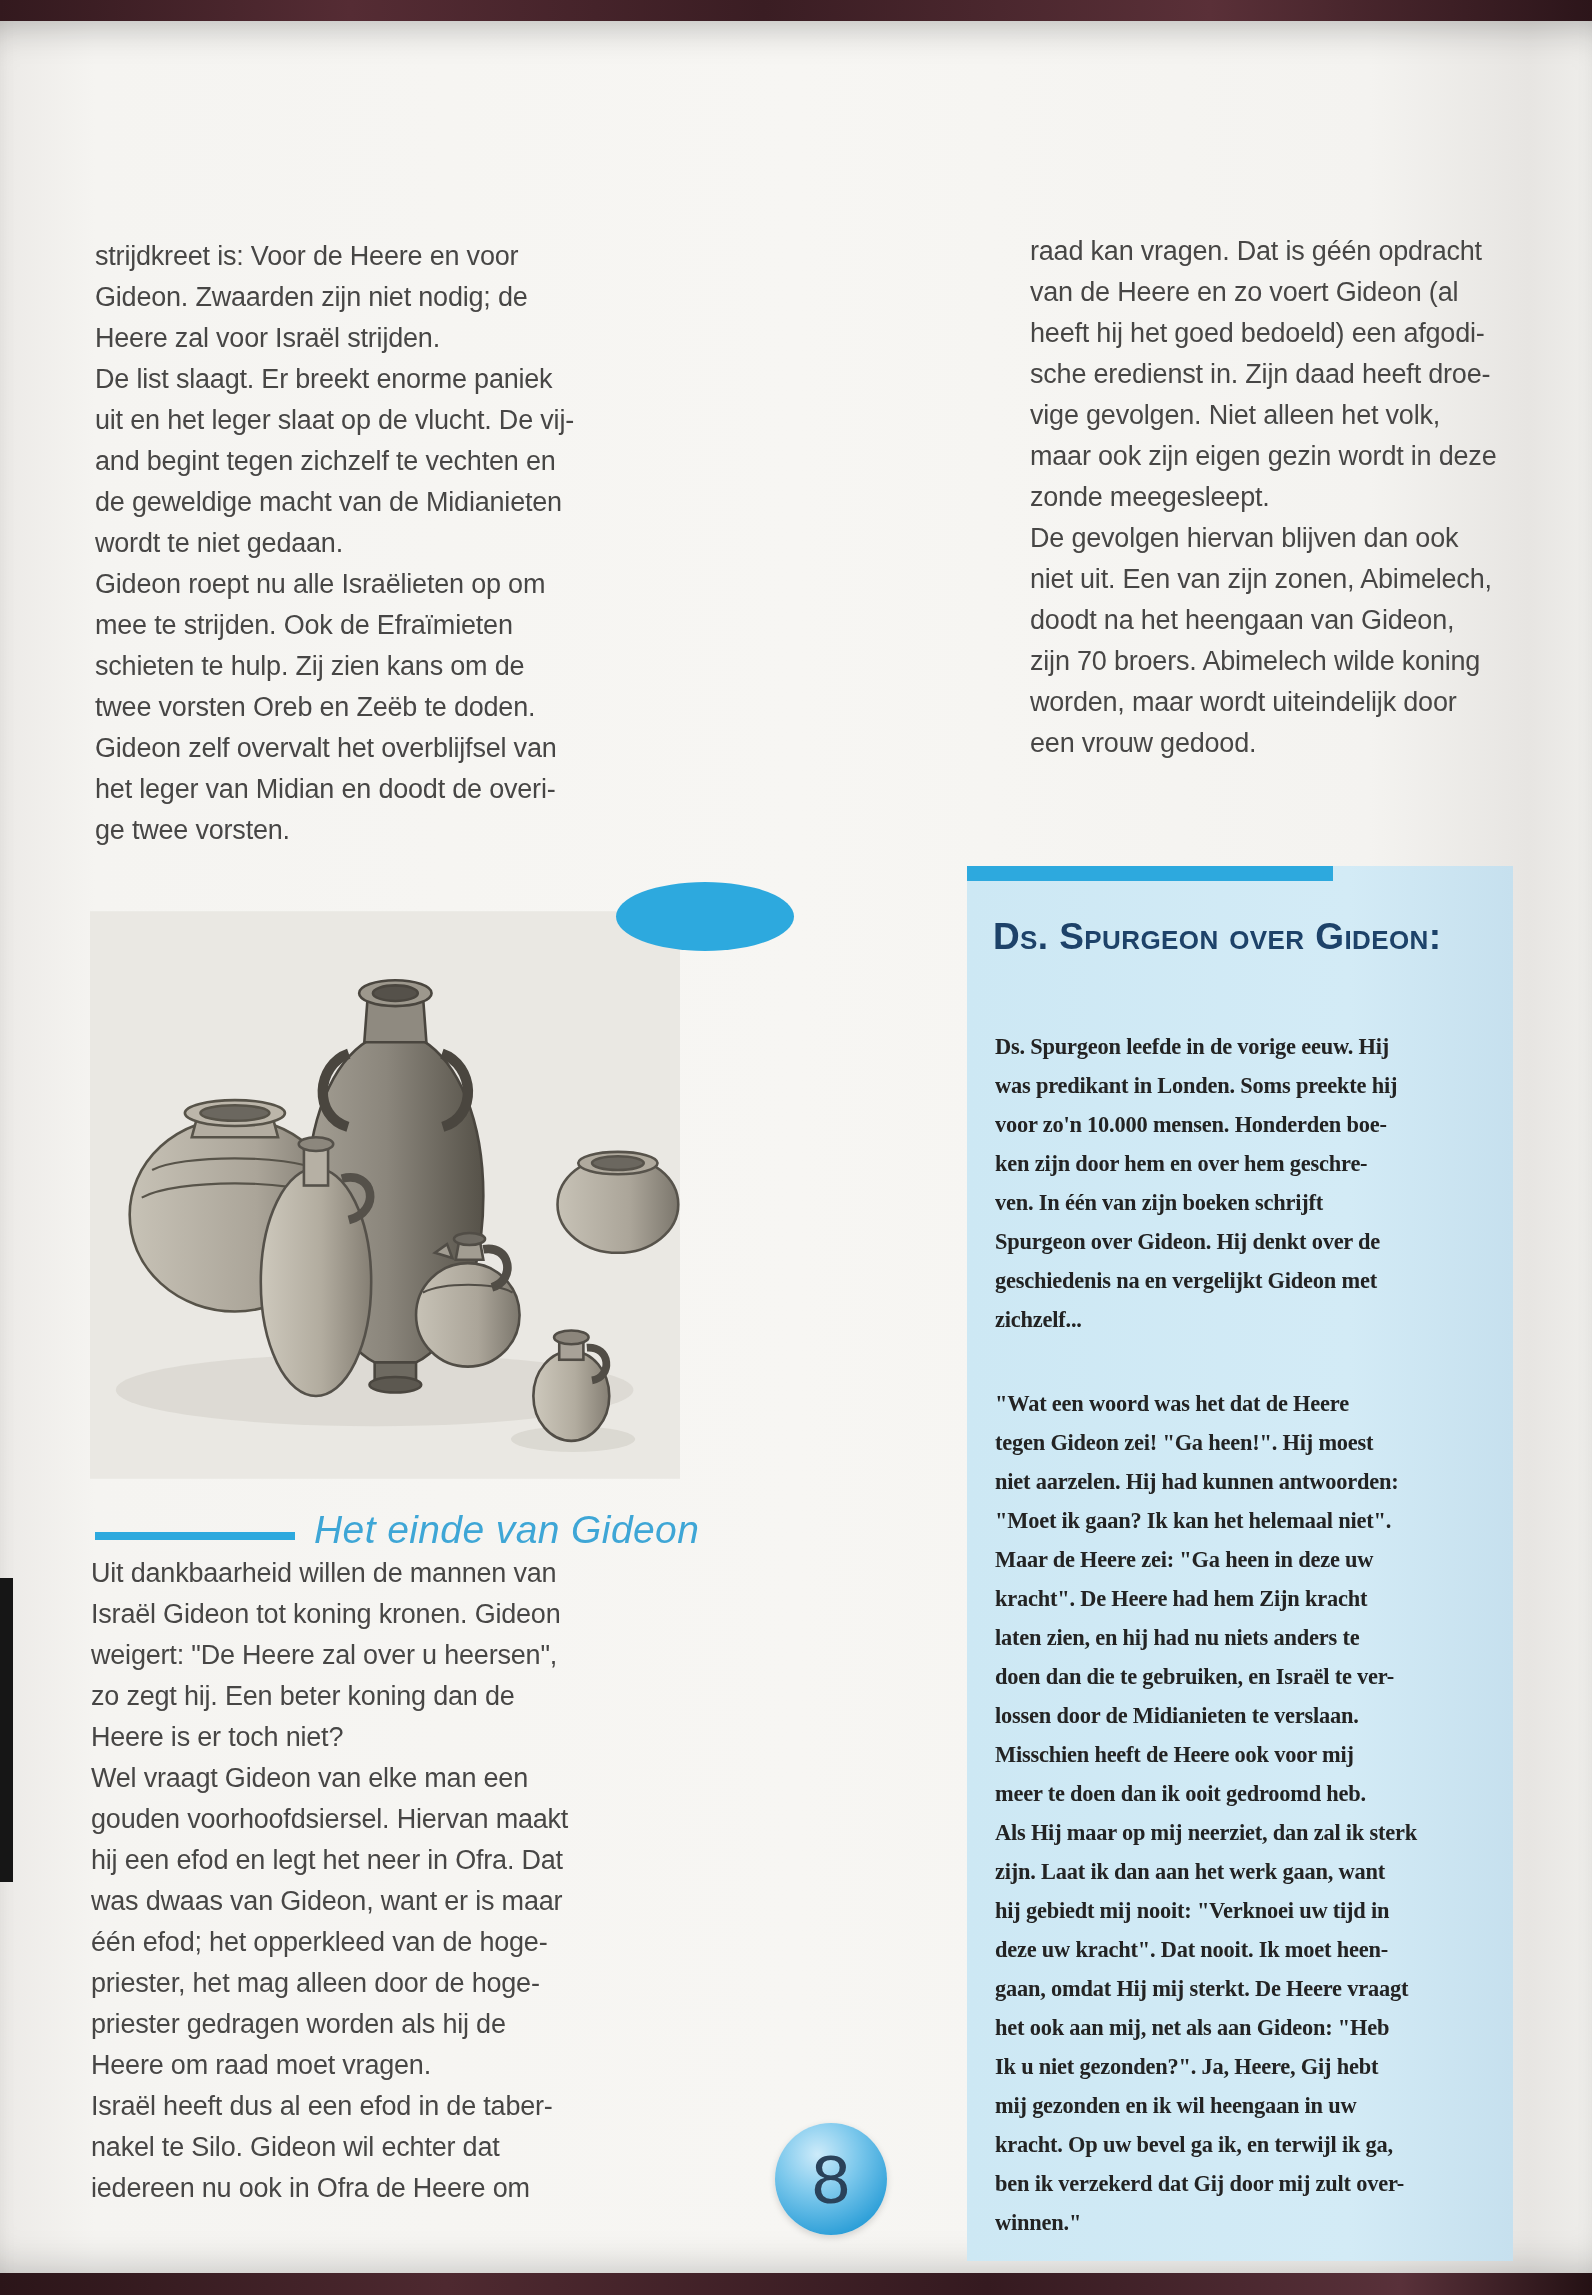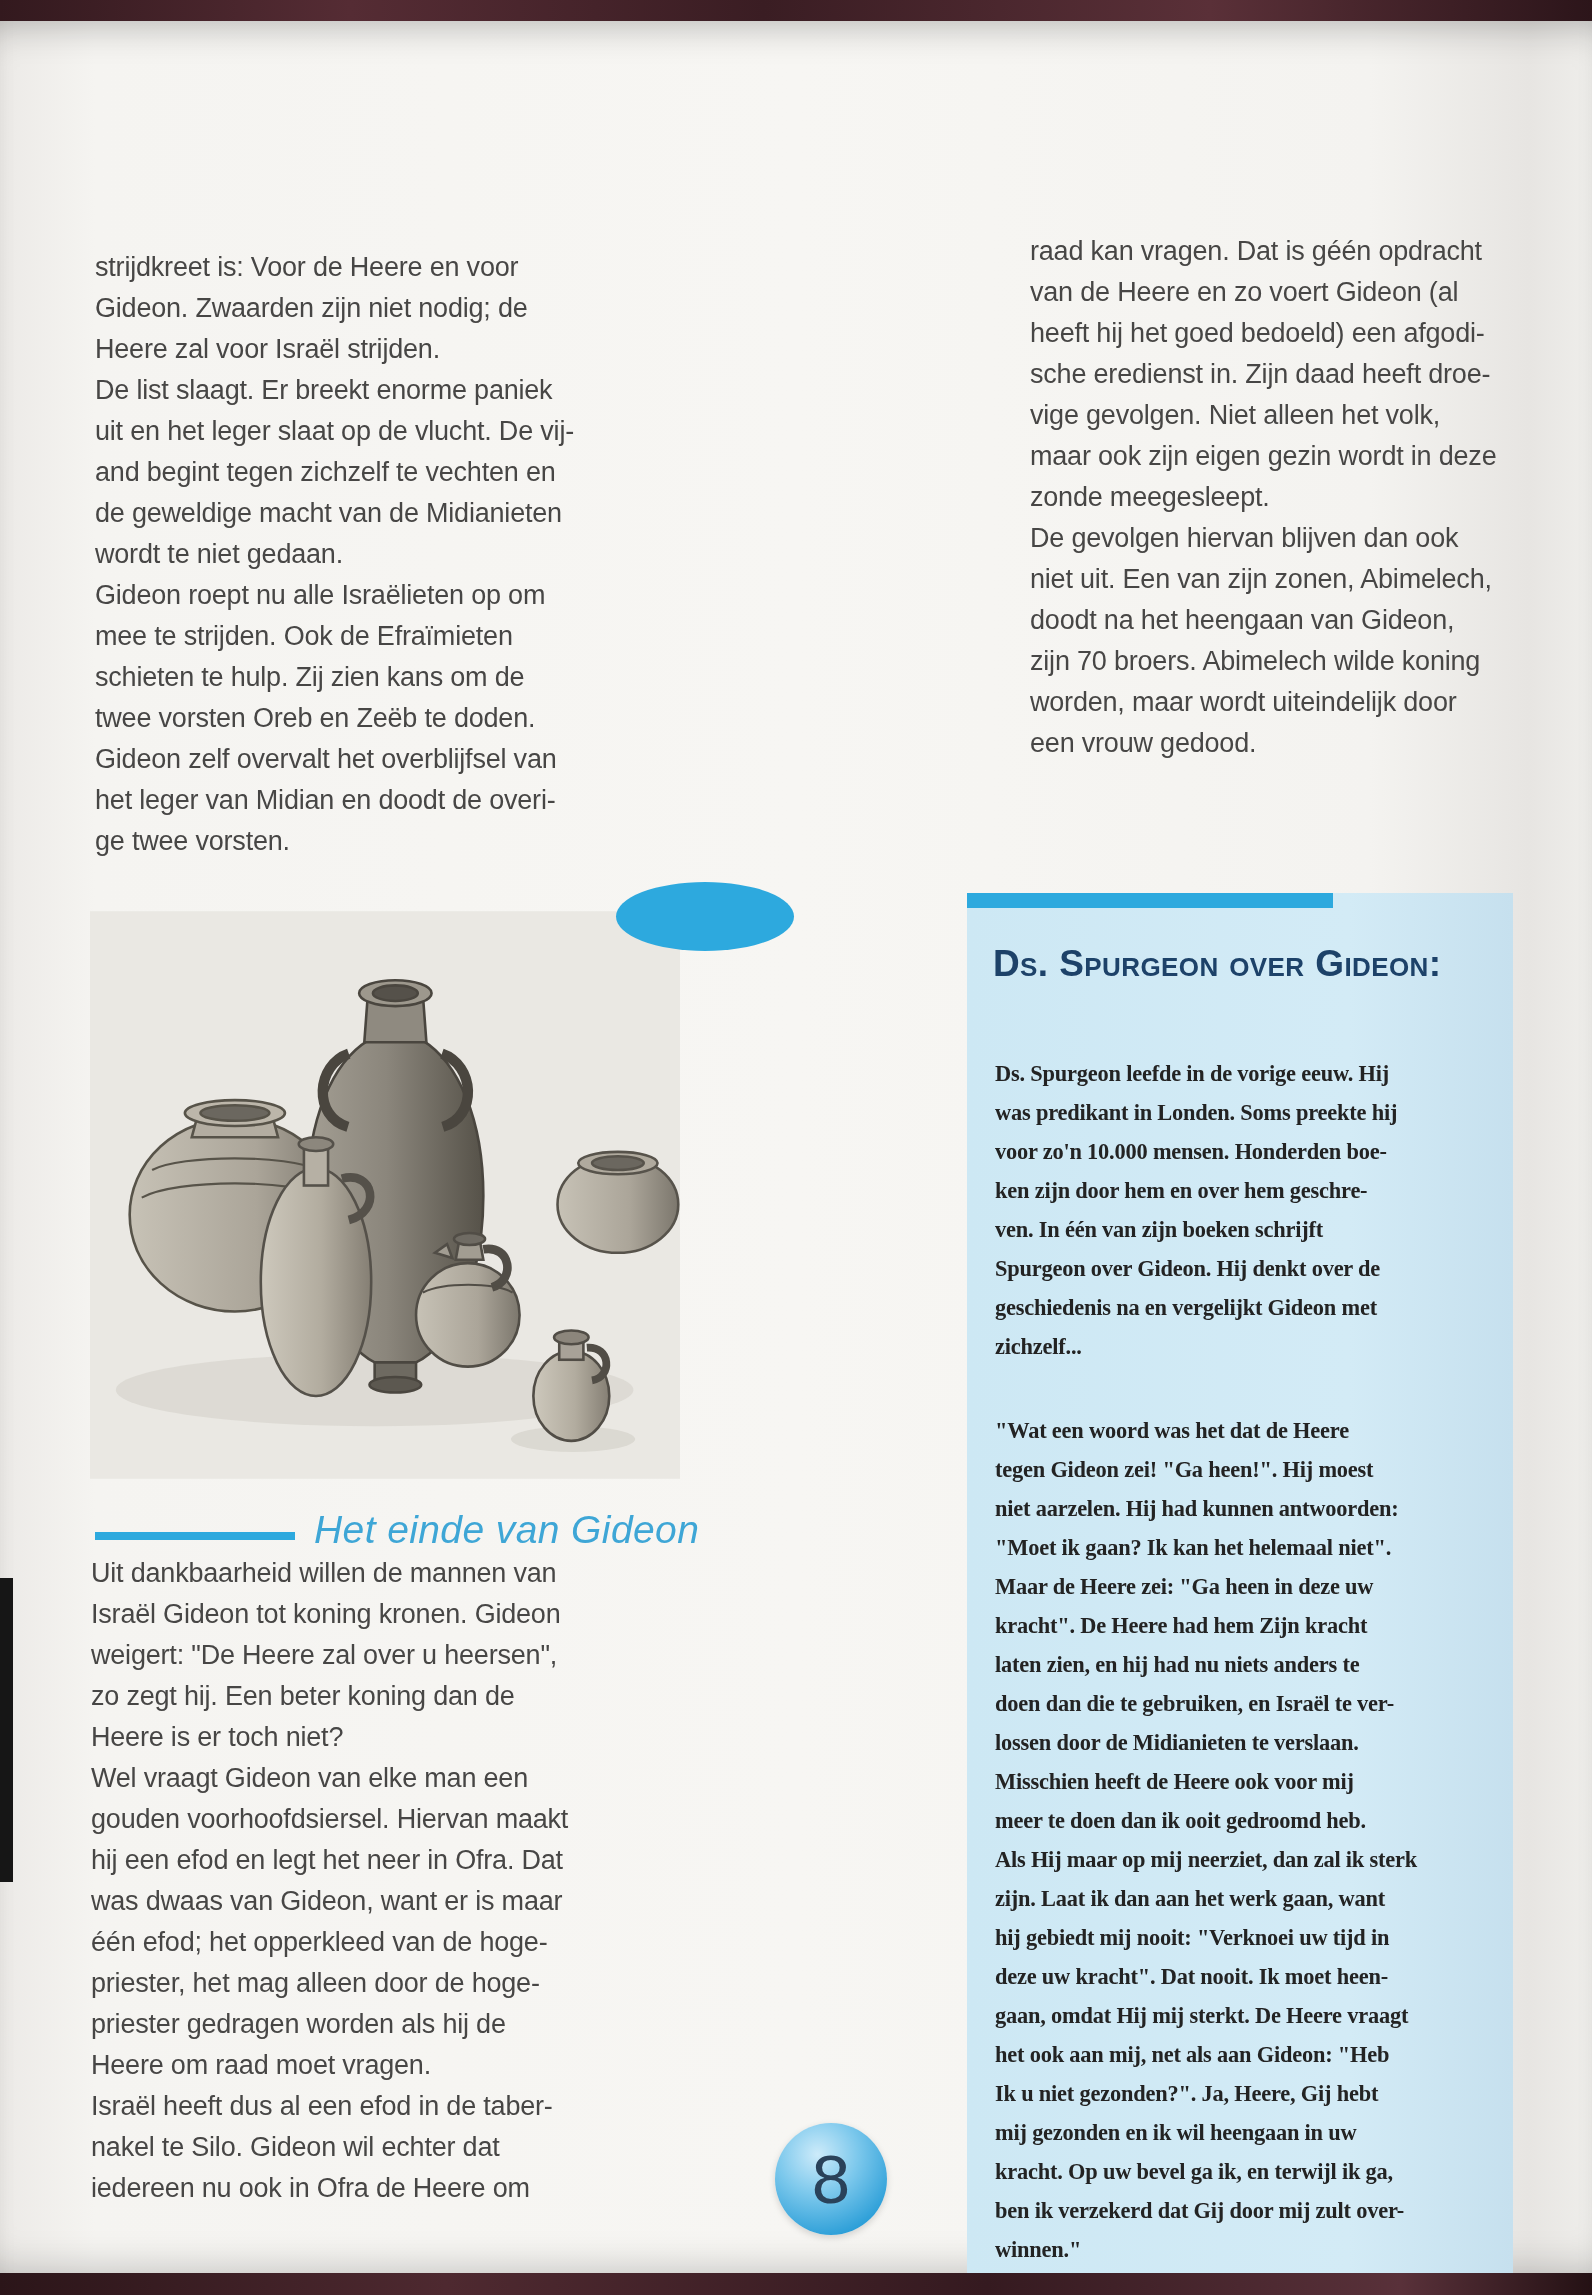--- a/index.html
+++ b/index.html
@@ -20,34 +20,34 @@
     background:linear-gradient(90deg,#eceae7 0%,#f5f4f1 6%,#f7f6f3 50%,#f4f3f0 86%,#e7e5e2 96%,#efeeeb 100%);
     box-shadow:inset 0 29px 38px -26px rgba(0,0,0,.28), inset 0 -29px 38px -26px rgba(0,0,0,.22);
   }
   .left-mark{position:absolute;left:0;top:1578px;width:13px;height:304px;background:#161616;}
 
   .body-text{
     position:absolute;
     font-size:27px;line-height:41px;color:#474645;
     letter-spacing:-0.2px;white-space:pre-line;
   }
-  #left-top{left:95px;top:247px;width:595px;}
+  #left-top{left:95px;top:236px;width:595px;}
   #right-top{left:996px;top:231px;width:570px;margin-left:34px;}
   #left-bottom{left:91px;top:1553px;width:595px;}
 
   .figure{position:absolute;left:90px;top:911px;width:590px;height:568px;}
   .blue-ellipse{position:absolute;left:616px;top:882px;width:178px;height:69px;
     background:#2da9de;border-radius:50%;}
 
   .heading-row{position:absolute;left:95px;top:1508px;width:595px;height:47px;}
   .rule{position:absolute;left:0;top:24px;width:200px;height:7.8px;background:#2da9de;}
   .section-heading{position:absolute;left:219px;top:0;
     font-size:39px;font-style:italic;color:#3ea6d6;letter-spacing:0.4px;white-space:nowrap;}
 
-  .panel{position:absolute;left:967px;top:893px;width:546px;height:1395px;
+  .panel{position:absolute;left:967px;top:866px;width:546px;height:1395px;
     background:linear-gradient(90deg,#cde8f4 0%,#d3ebf6 70%,#c6e0ee 100%);}
   .panel-bar{position:absolute;left:0;top:0;width:366px;height:14.7px;background:#2da9de;}
   .panel-heading{position:absolute;left:26px;top:50px;
     font-size:37px;font-weight:bold;font-variant:small-caps;
     color:#1d4269;letter-spacing:0.4px;white-space:nowrap;}
   .panel-text{position:absolute;left:28px;width:549px;
     font-size:22.4px;font-weight:bold;line-height:39px;color:#232323;
     letter-spacing:-0.2px;white-space:pre-line;font-family:Liberation Serif, serif;}
   #panel-intro{top:161px;}
   #panel-quote{top:518px;}

